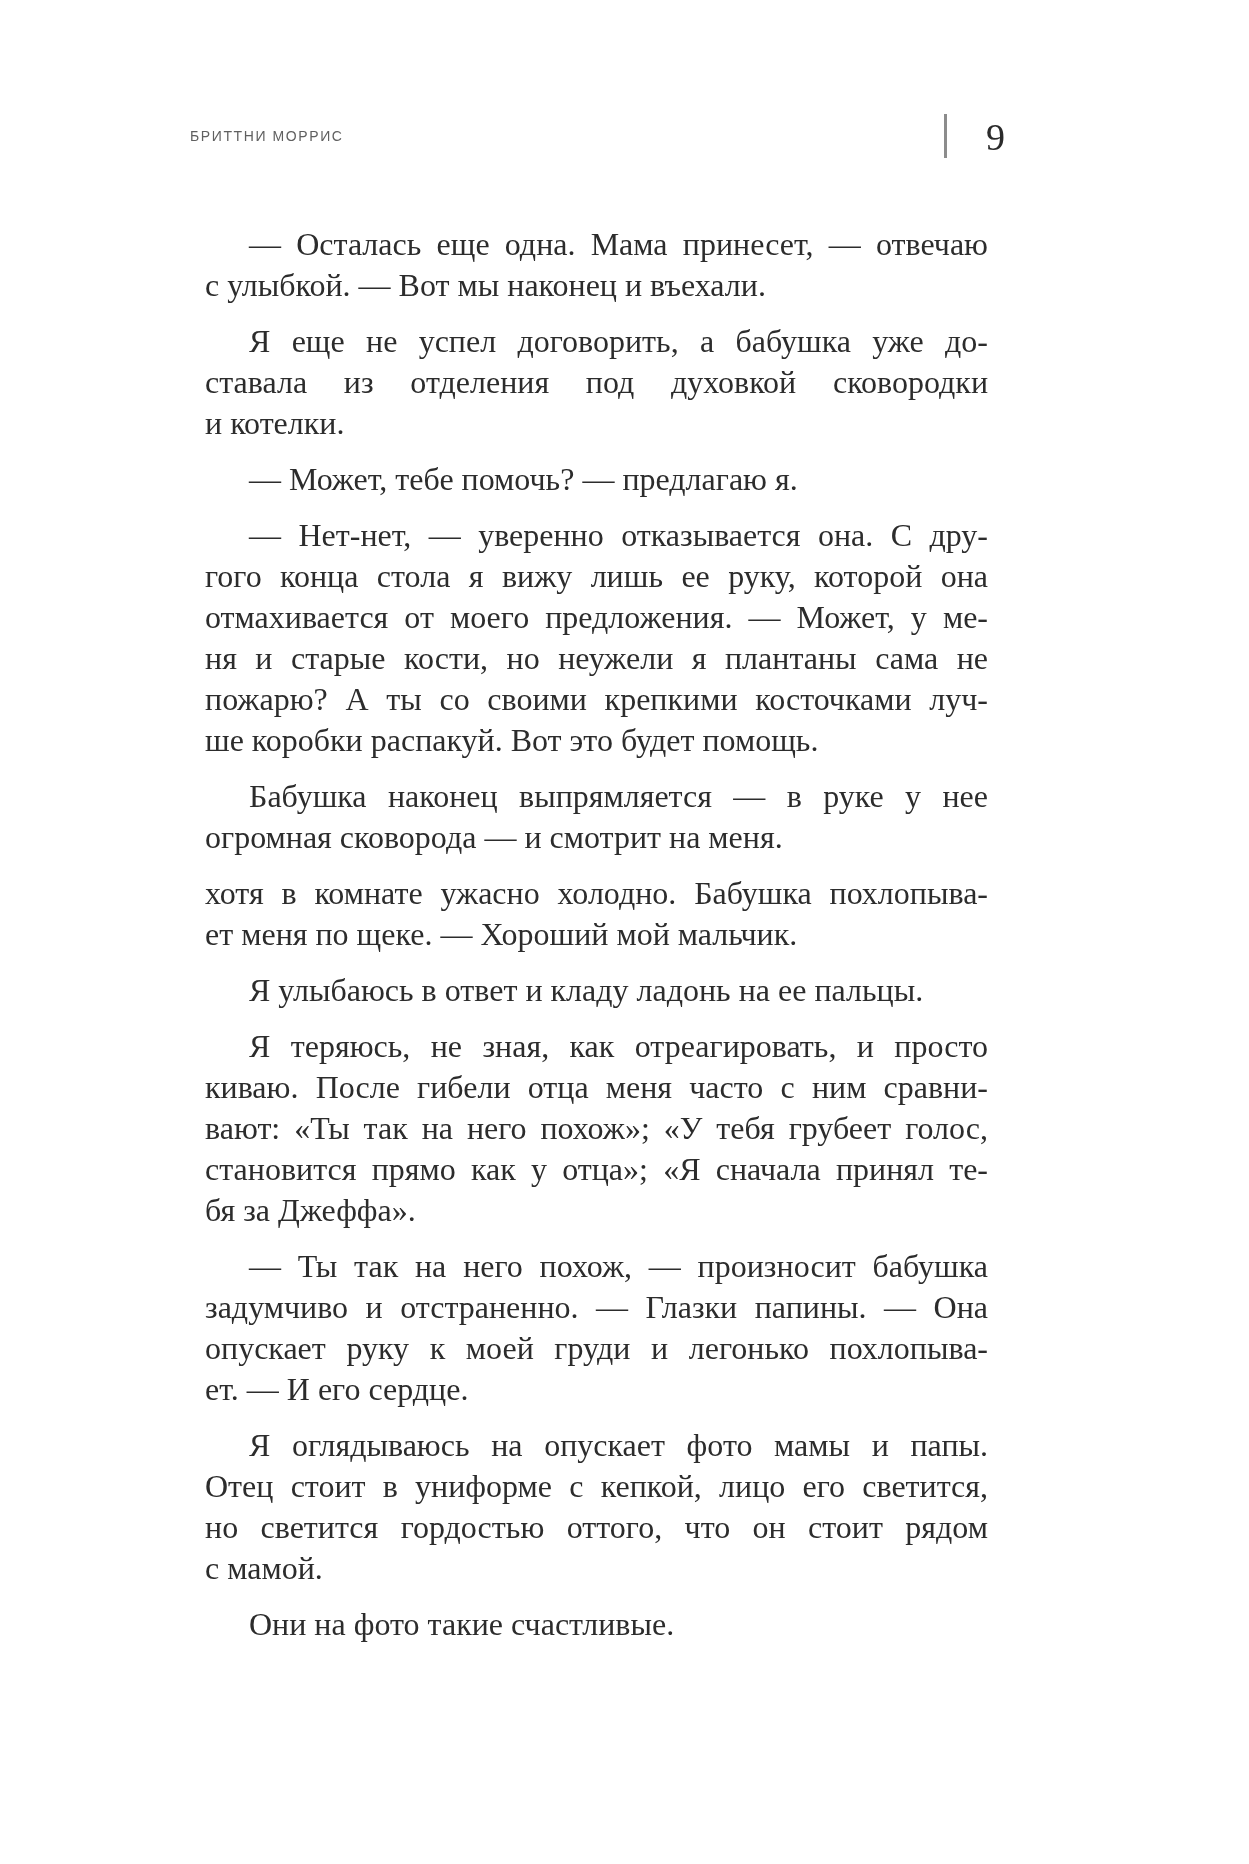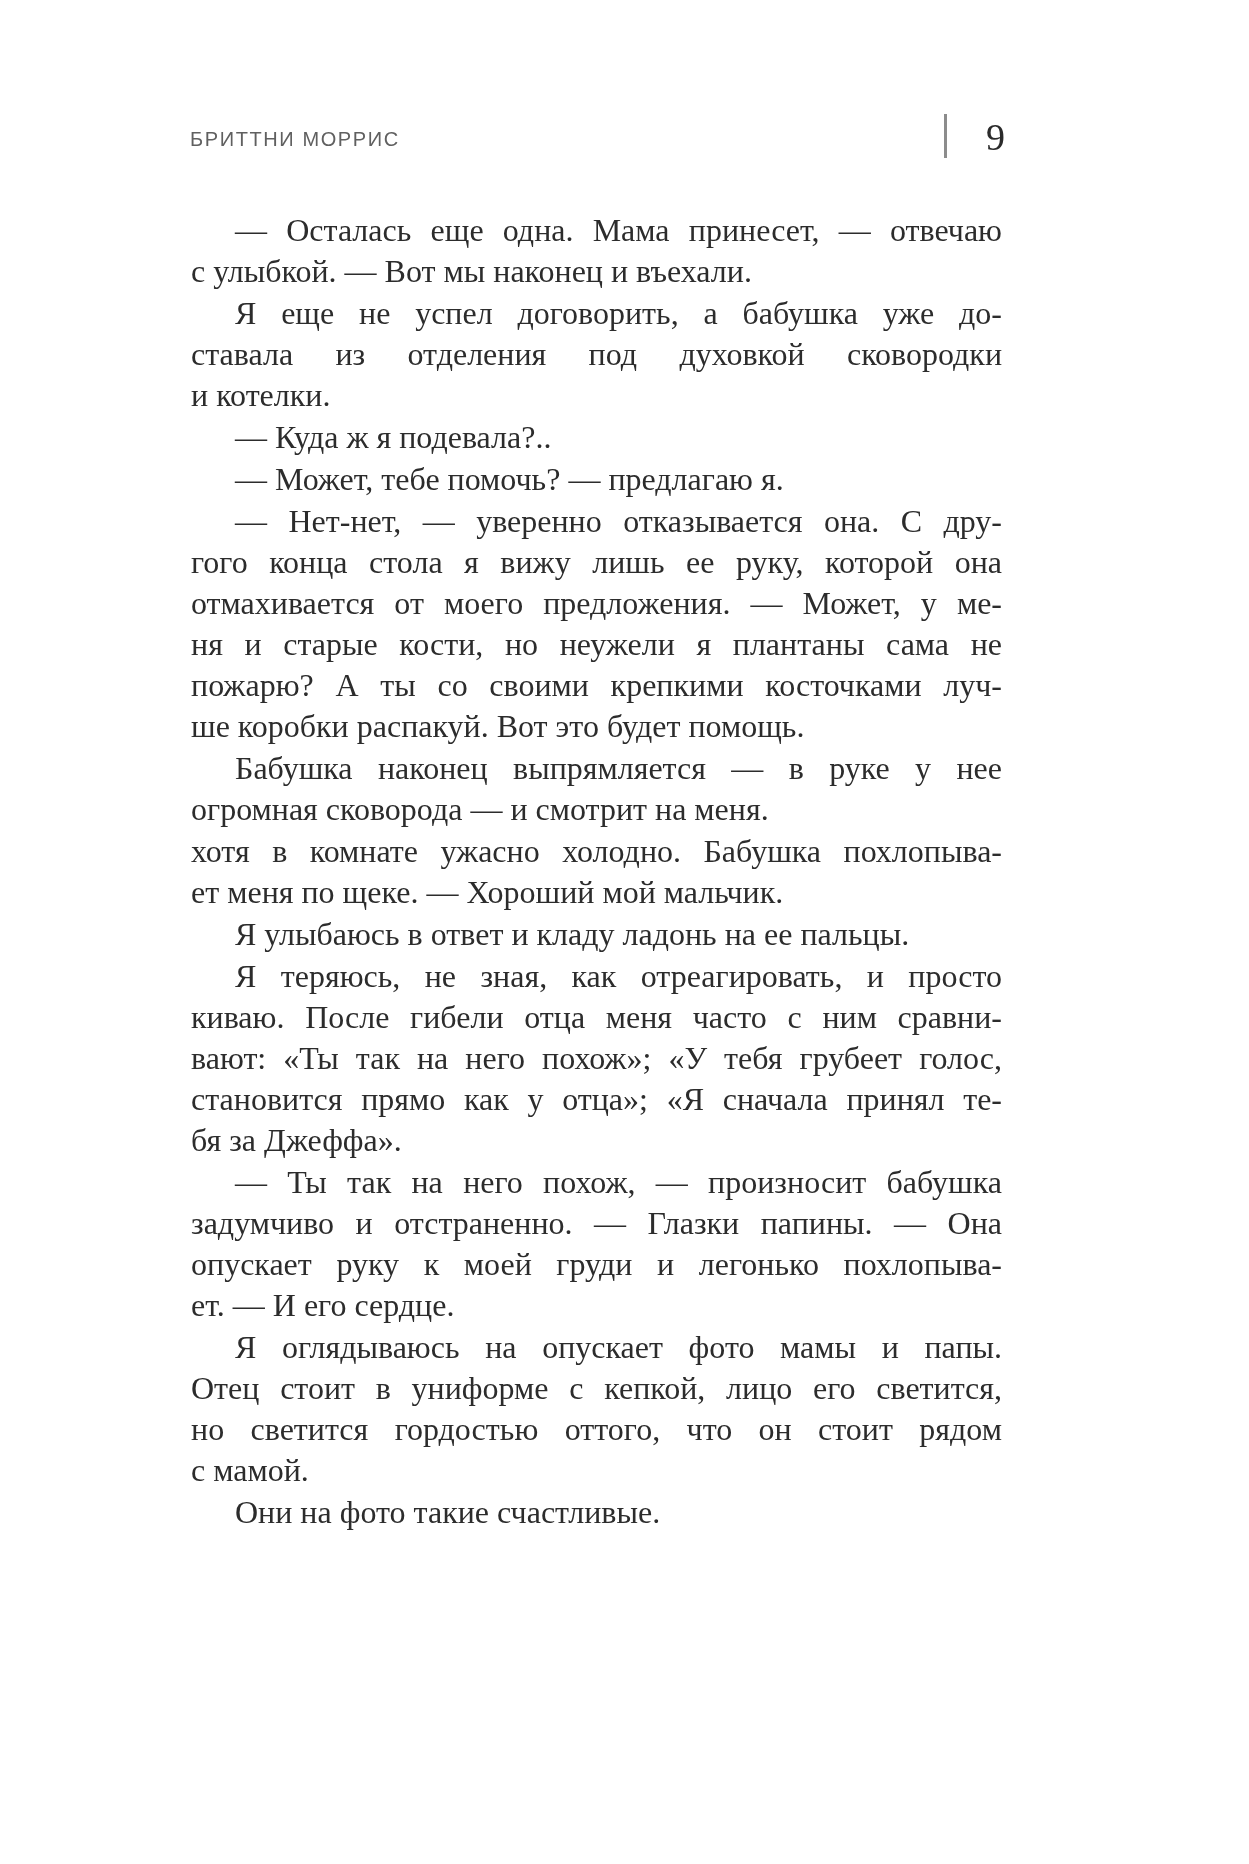--- a/index.html
+++ b/index.html
@@ -11,21 +11,21 @@
     font-family: "Liberation Serif", serif;
     color: #2c2c2c;
     overflow: hidden;
   }
   
   .running-header {
     position: absolute;
     left: 190px;
     top: 129px;
     font-family: "Liberation Sans", sans-serif;
-    font-size: 20px;
+    font-size: 14px;
     letter-spacing: 1.6px;
     color: #606060;
     line-height: 1;
     white-space: nowrap;
   }
   .folio-group {
     position: absolute;
     top: 112px;
     left: 944px;
     height: 48px;
@@ -49,21 +49,21 @@
   }
   
   .text-block {
     position: absolute;
     left: 190px;
     top: 209px;
     width: 813px;
     font-size: 32px;
     line-height: 41px;
   }
-  .paragraph { margin: 1px; }
+  .paragraph { margin: 15px; }
   .line { min-height: 41px; }
   .line.j { text-align: justify; text-align-last: justify; text-justify: inter-word; }
   .line.l { text-align: right; text-align-last: left; }
   .line.indent { padding-left: 44px; }
   .it { }
 </style>
 </head>
 <body>
 
 <div class="page">
@@ -77,23 +77,20 @@
 
   <div class="text-block">
       <div class="paragraph">
         <div class="line j indent"><span>— Осталась еще одна. Мама принесет, — отвечаю</span></div>
         <div class="line l"><span>с улыбкой. — Вот мы наконец и въехали.</span></div>
       </div>
       <div class="paragraph">
         <div class="line j indent"><span>Я еще не успел договорить, а бабушка уже до-</span></div>
         <div class="line j"><span>ставала из отделения под духовкой сковородки</span></div>
         <div class="line l"><span>и котелки.</span></div>
-      </div>
-      <div class="paragraph">
-        <div class="line l indent"><span>— Куда ж я подевала?..</span></div>
       </div>
       <div class="paragraph">
         <div class="line l indent"><span>— Может, тебе помочь? — предлагаю я.</span></div>
       </div>
       <div class="paragraph">
         <div class="line j indent"><span>— Нет-нет, — уверенно отказывается она. С дру-</span></div>
         <div class="line j"><span>гого конца стола я вижу лишь ее руку, которой она</span></div>
         <div class="line j"><span>отмахивается от моего предложения. — Может, у ме-</span></div>
         <div class="line j"><span>ня и старые кости, но неужели я плантаны </span><span class="it">сама</span><span> не</span></div>
         <div class="line j"><span>пожарю? А </span><span class="it">ты</span><span> со своими крепкими косточками луч-</span></div>

